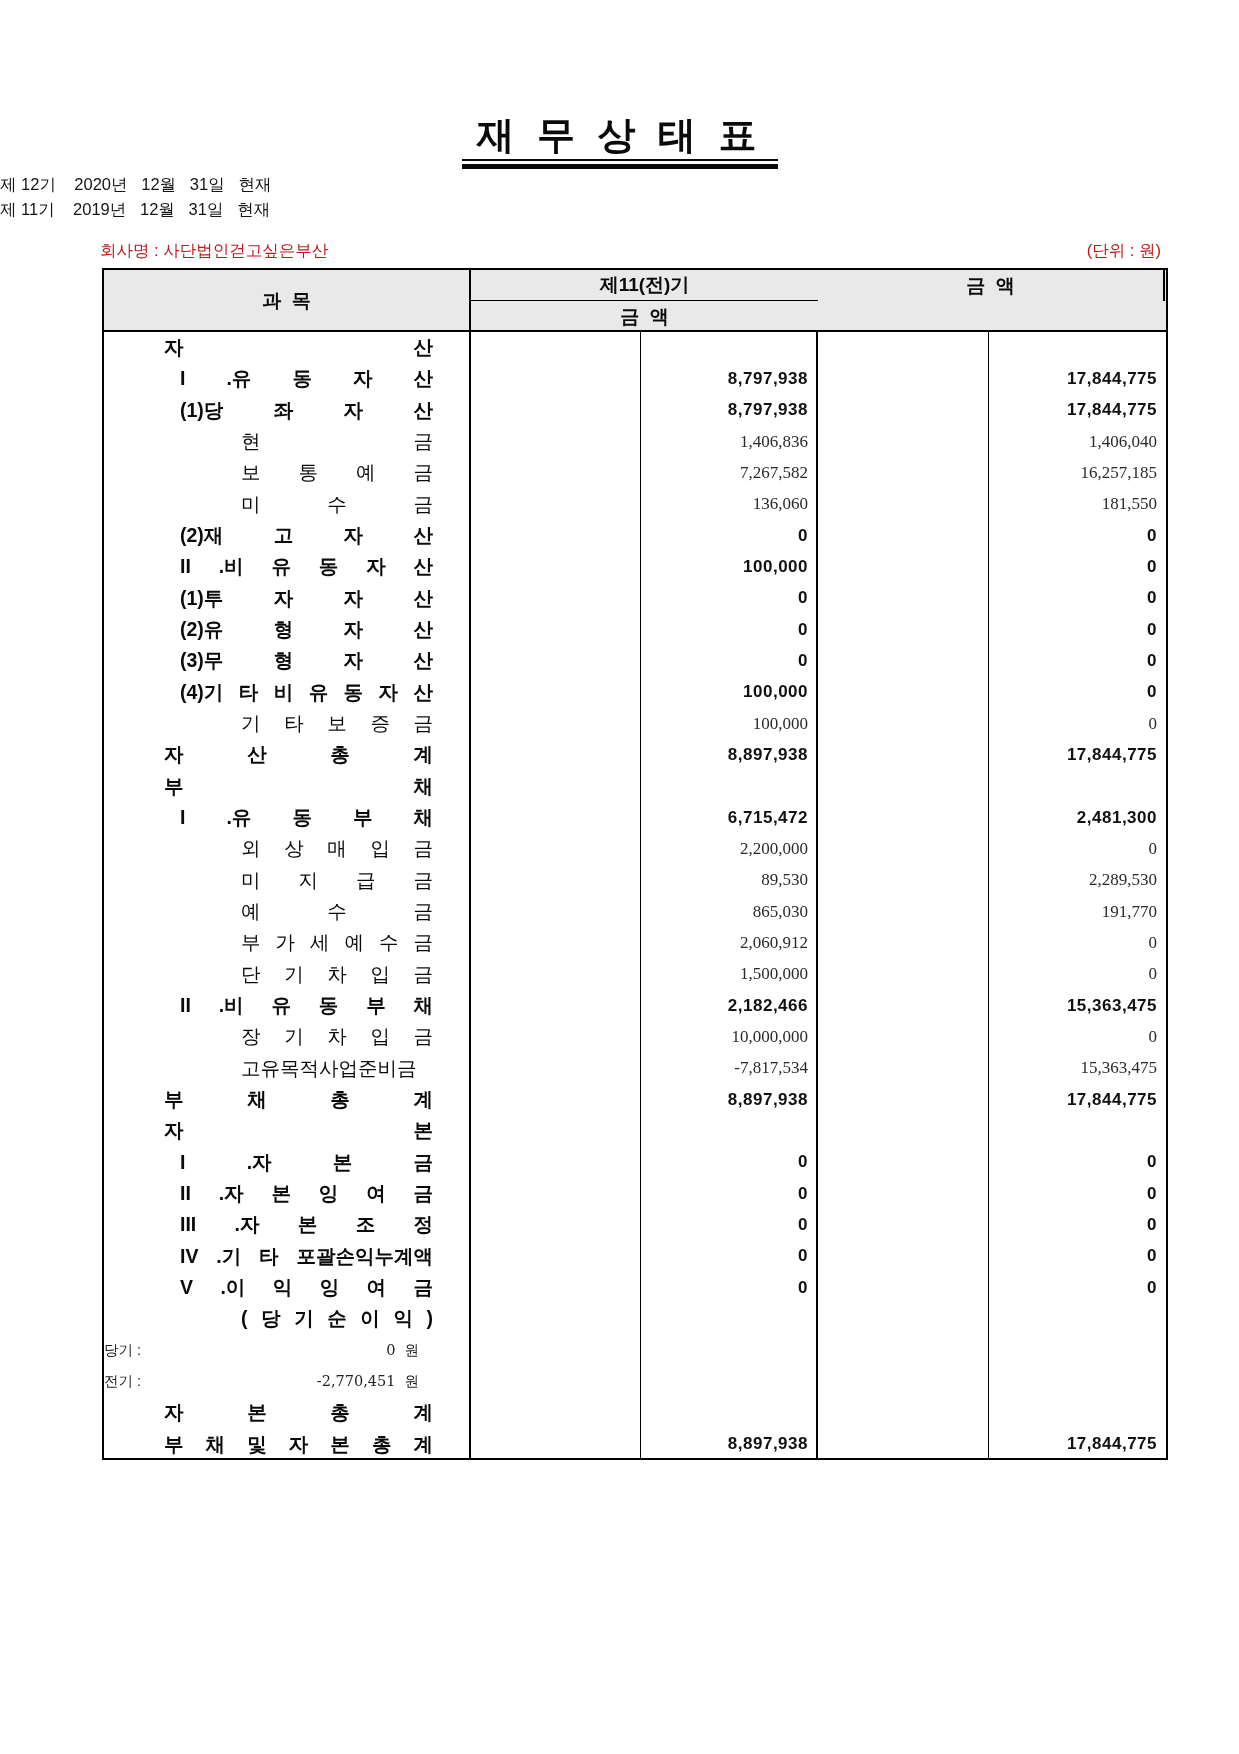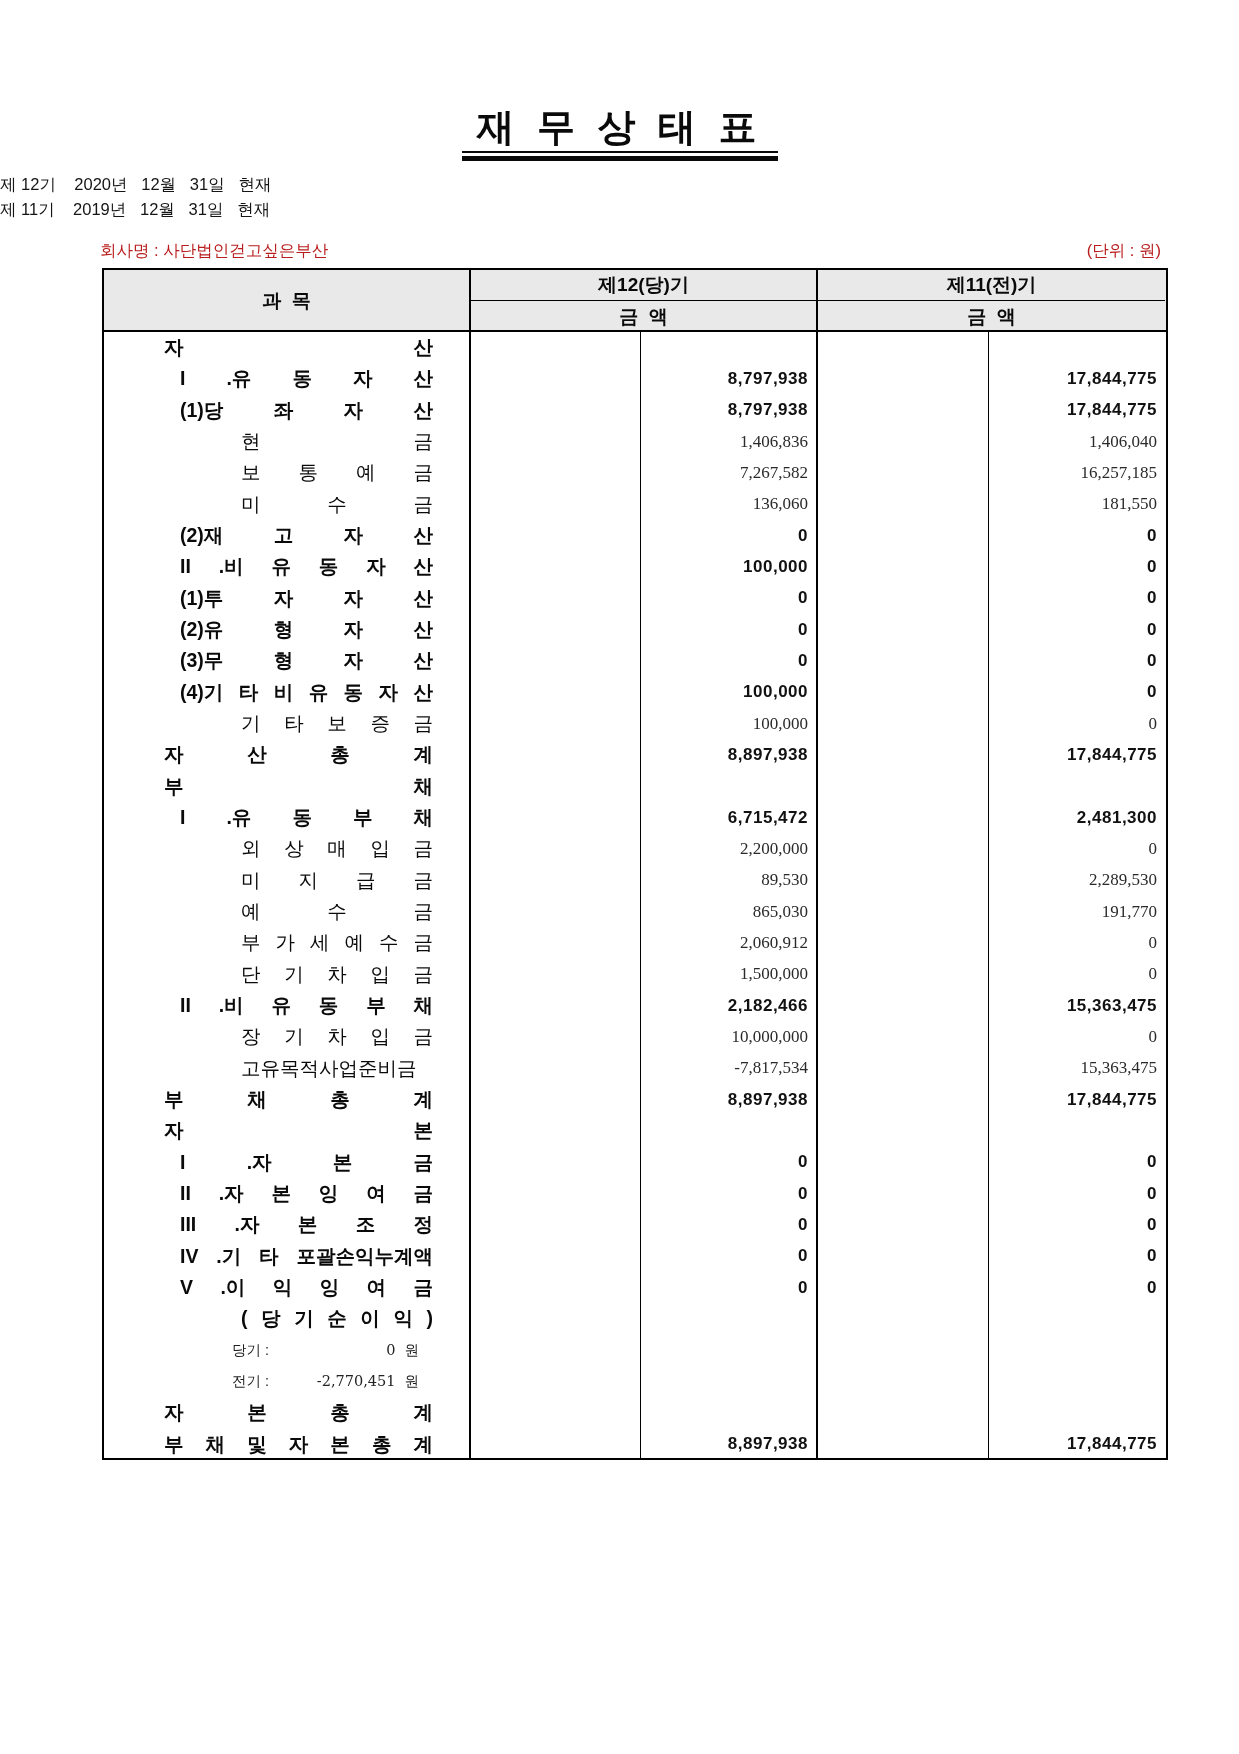--- a/index.html
+++ b/index.html
@@ -2,21 +2,21 @@
 <html><head>
 <meta charset="utf-8">
 <style>
   html,body{margin:0;padding:0;background:#ffffff;}
   body{
     width:1239px;height:1754px;position:relative;overflow:hidden;
     font-family:"Liberation Sans","DejaVu Sans",sans-serif;color:#111;
     -webkit-font-smoothing:antialiased;
   }
   
-  .title-block{position:absolute;top:104px;left:0;width:100%;text-align:center;}
+  .title-block{position:absolute;top:112px;left:0;width:100%;text-align:center;}
   .main-title{
     display:inline-block;font-size:38px;font-weight:700;letter-spacing:6px;
     line-height:46px;color:#0a0a0a;white-space:pre;
   }
   .title-rules{width:316px;margin:1px auto 0;}
   .title-rule-thin{height:0;border-top:2px solid #0a0a0a;}
   .title-rule-thick{height:5px;background:#0a0a0a;margin-top:3px;}
   .period-line{
     position:absolute;left:0;width:100%;text-align:left;
     font-size:16.5px;line-height:21px;white-space:pre;color:#151515;
@@ -54,21 +54,21 @@
   .acc.lvl1{padding-left:76px;padding-right:36px;}
   .acc.lvl2{padding-left:137px;padding-right:36px;font-weight:400;}
   .acc.bold{font-weight:700;}
   .acc .tok{white-space:nowrap;}
   .sub1,.sub2{border-right:1.5px solid #000;}
   .valcell{justify-content:flex-end;padding-right:8px;font-size:17px;white-space:nowrap;}
   .v1{border-right:2px solid #000;}
   .bold-num{font-weight:700;font-family:"Liberation Sans","DejaVu Sans",sans-serif;letter-spacing:0.5px;}
   .serif-num{font-weight:400;font-family:Liberation Serif, serif;color:#2a2a2a;}
   
-  .acc.note{padding-left:128px;padding-right:50px;font-size:14.5px;font-weight:400;
+  .acc.note{padding-right:50px;font-size:14.5px;font-weight:400;
     justify-content:flex-start;color:#222;}
   .note-label{white-space:pre;}
   .note-amount{flex:1;text-align:right;font-family:"DejaVu Serif","Liberation Serif",serif;}
   .note-unit{margin-left:9px;}
 </style>
 </head>
 <body>
 
 <div class="title-block">
   <div class="main-title">재 무 상 태 표</div>
@@ -82,21 +82,20 @@
 <div class="period-line l2">제 11기    2019년   12월   31일   현재</div>
 
 <div class="company-row">
   <span class="company-name">회사명 : 사단법인걷고싶은부산</span>
   <span class="unit-note">(단위 : 원)</span>
 </div>
 
 <div class="fin-table">
   <div class="thead">
     <div class="th th-account">과  목</div>
-    <div class="th th-p1">제12(당)기</div>
     <div class="th th-p2">제11(전)기</div>
     <div class="th th-a1">금  액</div>
     <div class="th th-a2">금  액</div>
   </div>
   <div class="tbody">
       <div class="brow">
         <div class="cell acc lvl0 bold">
           <div class="tok">자</div>
           <div class="tok">산</div>
         </div>

